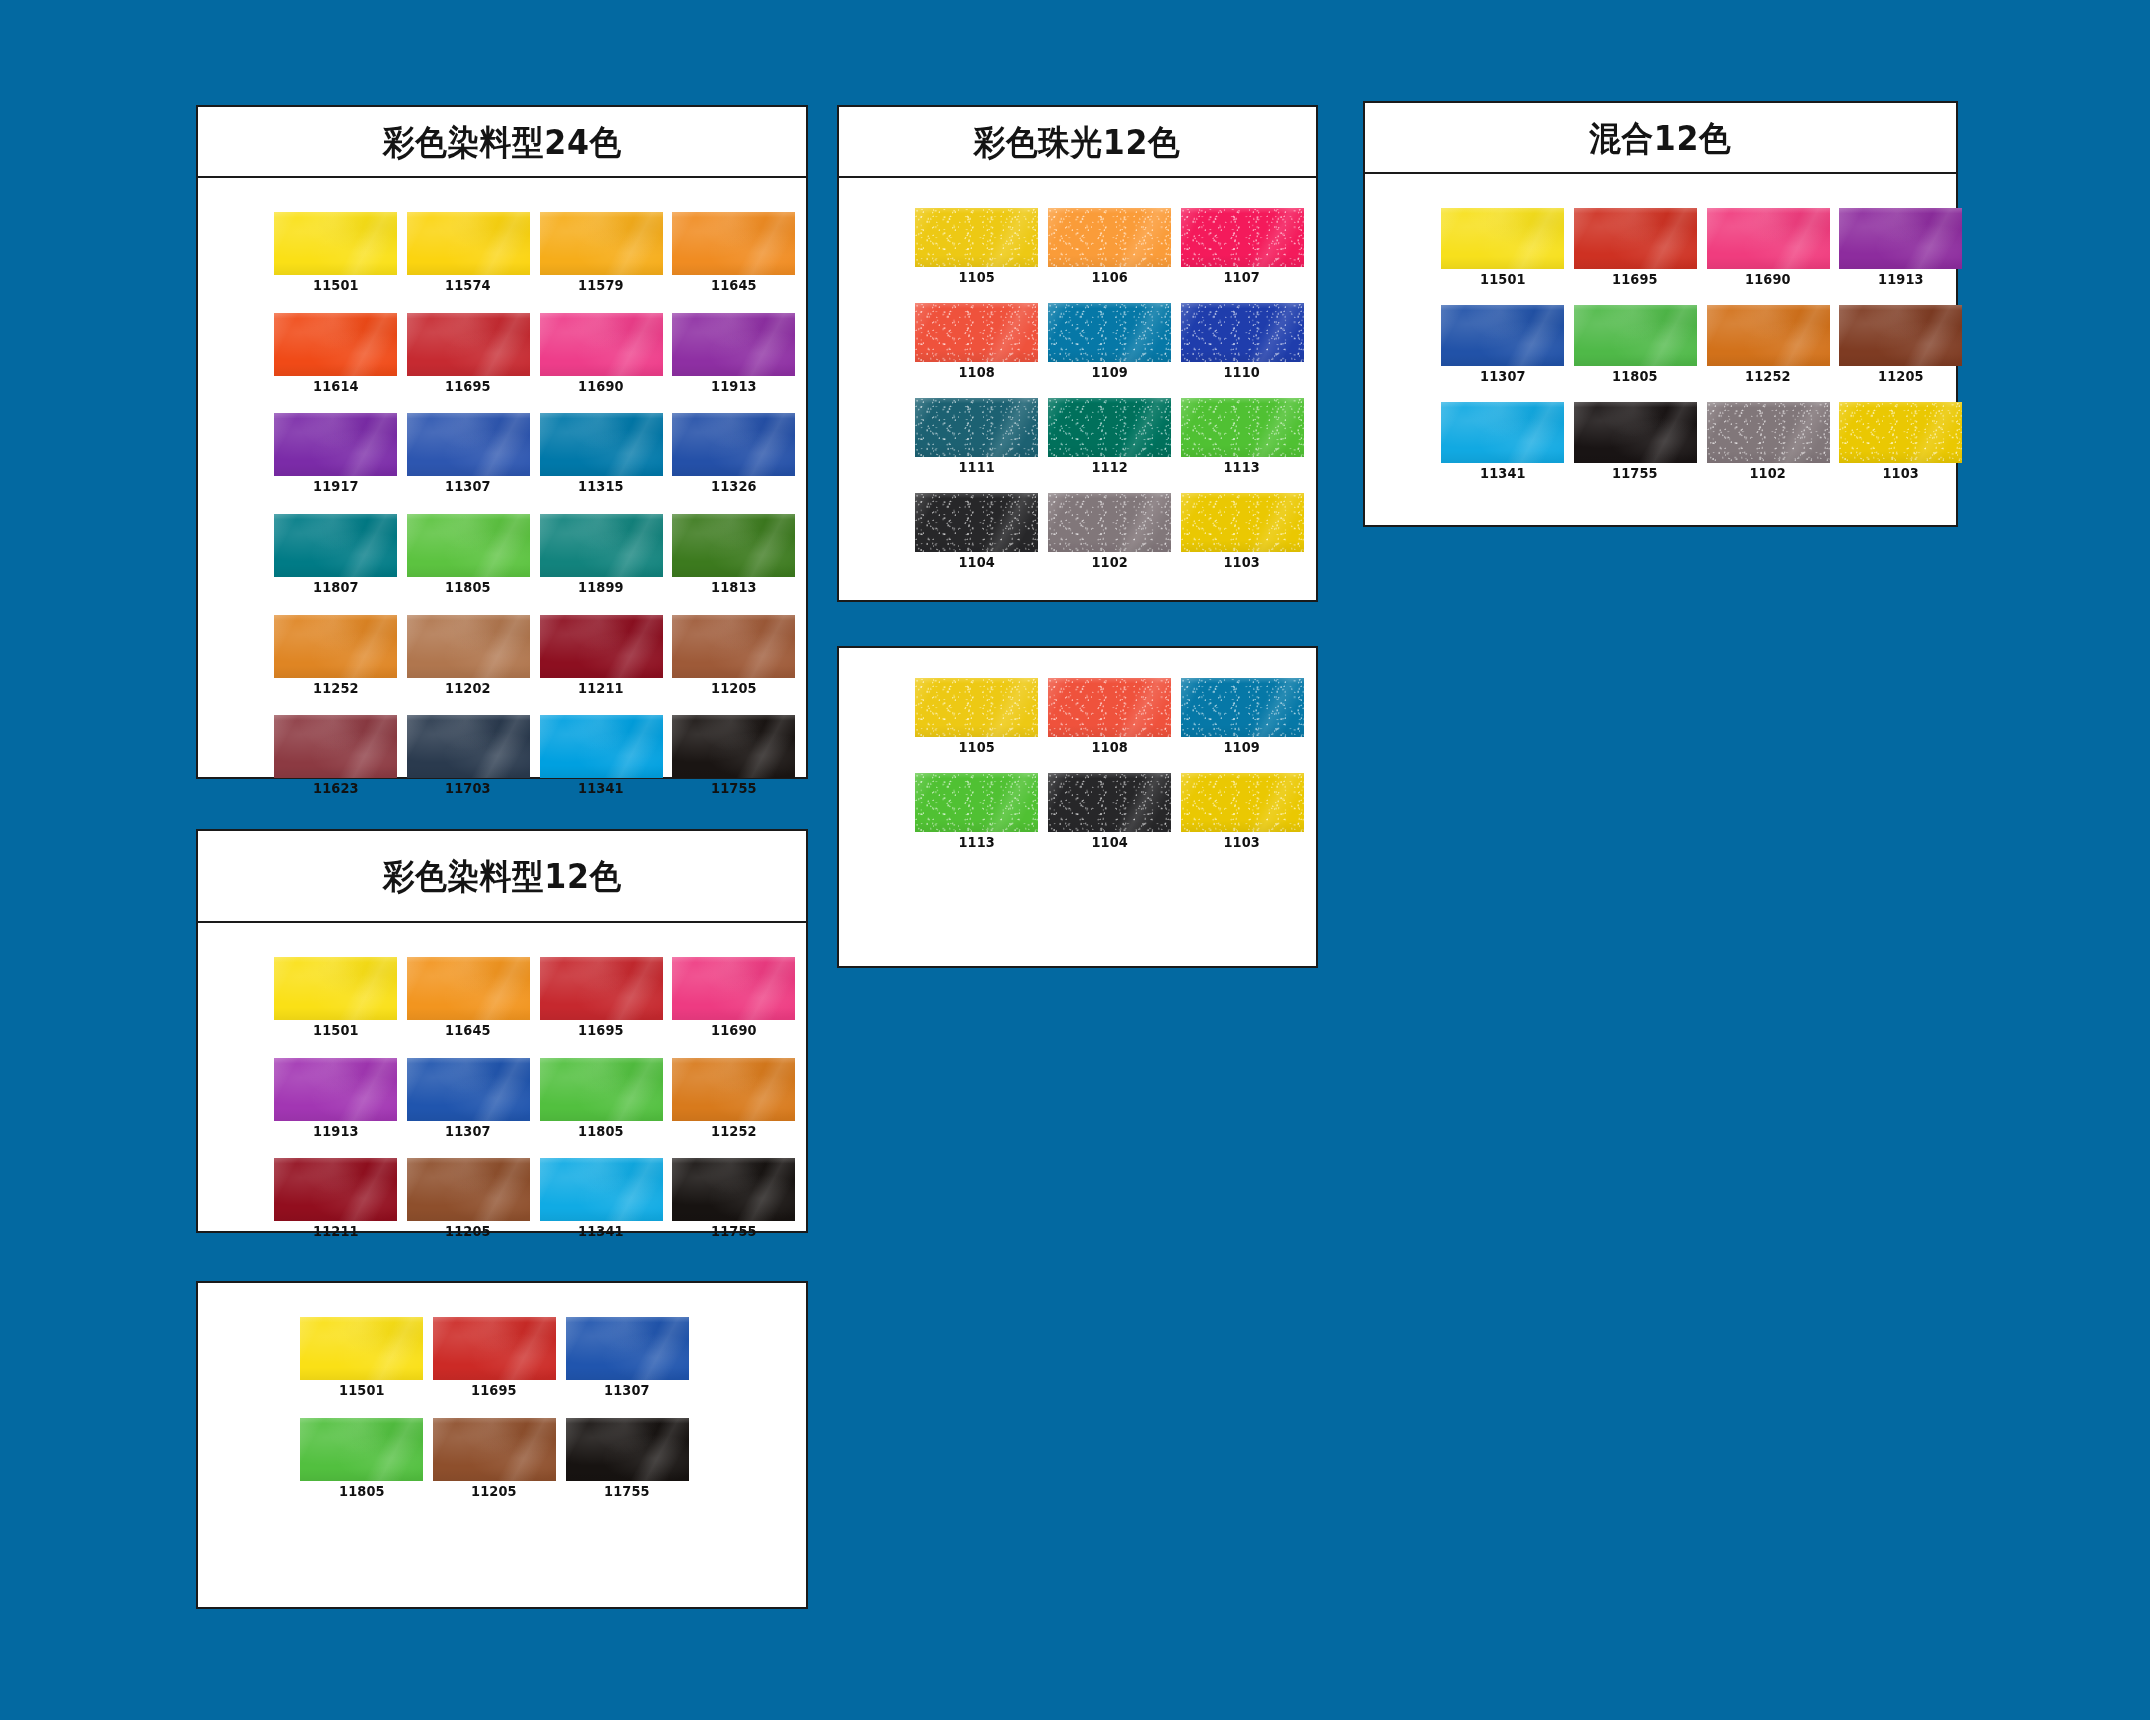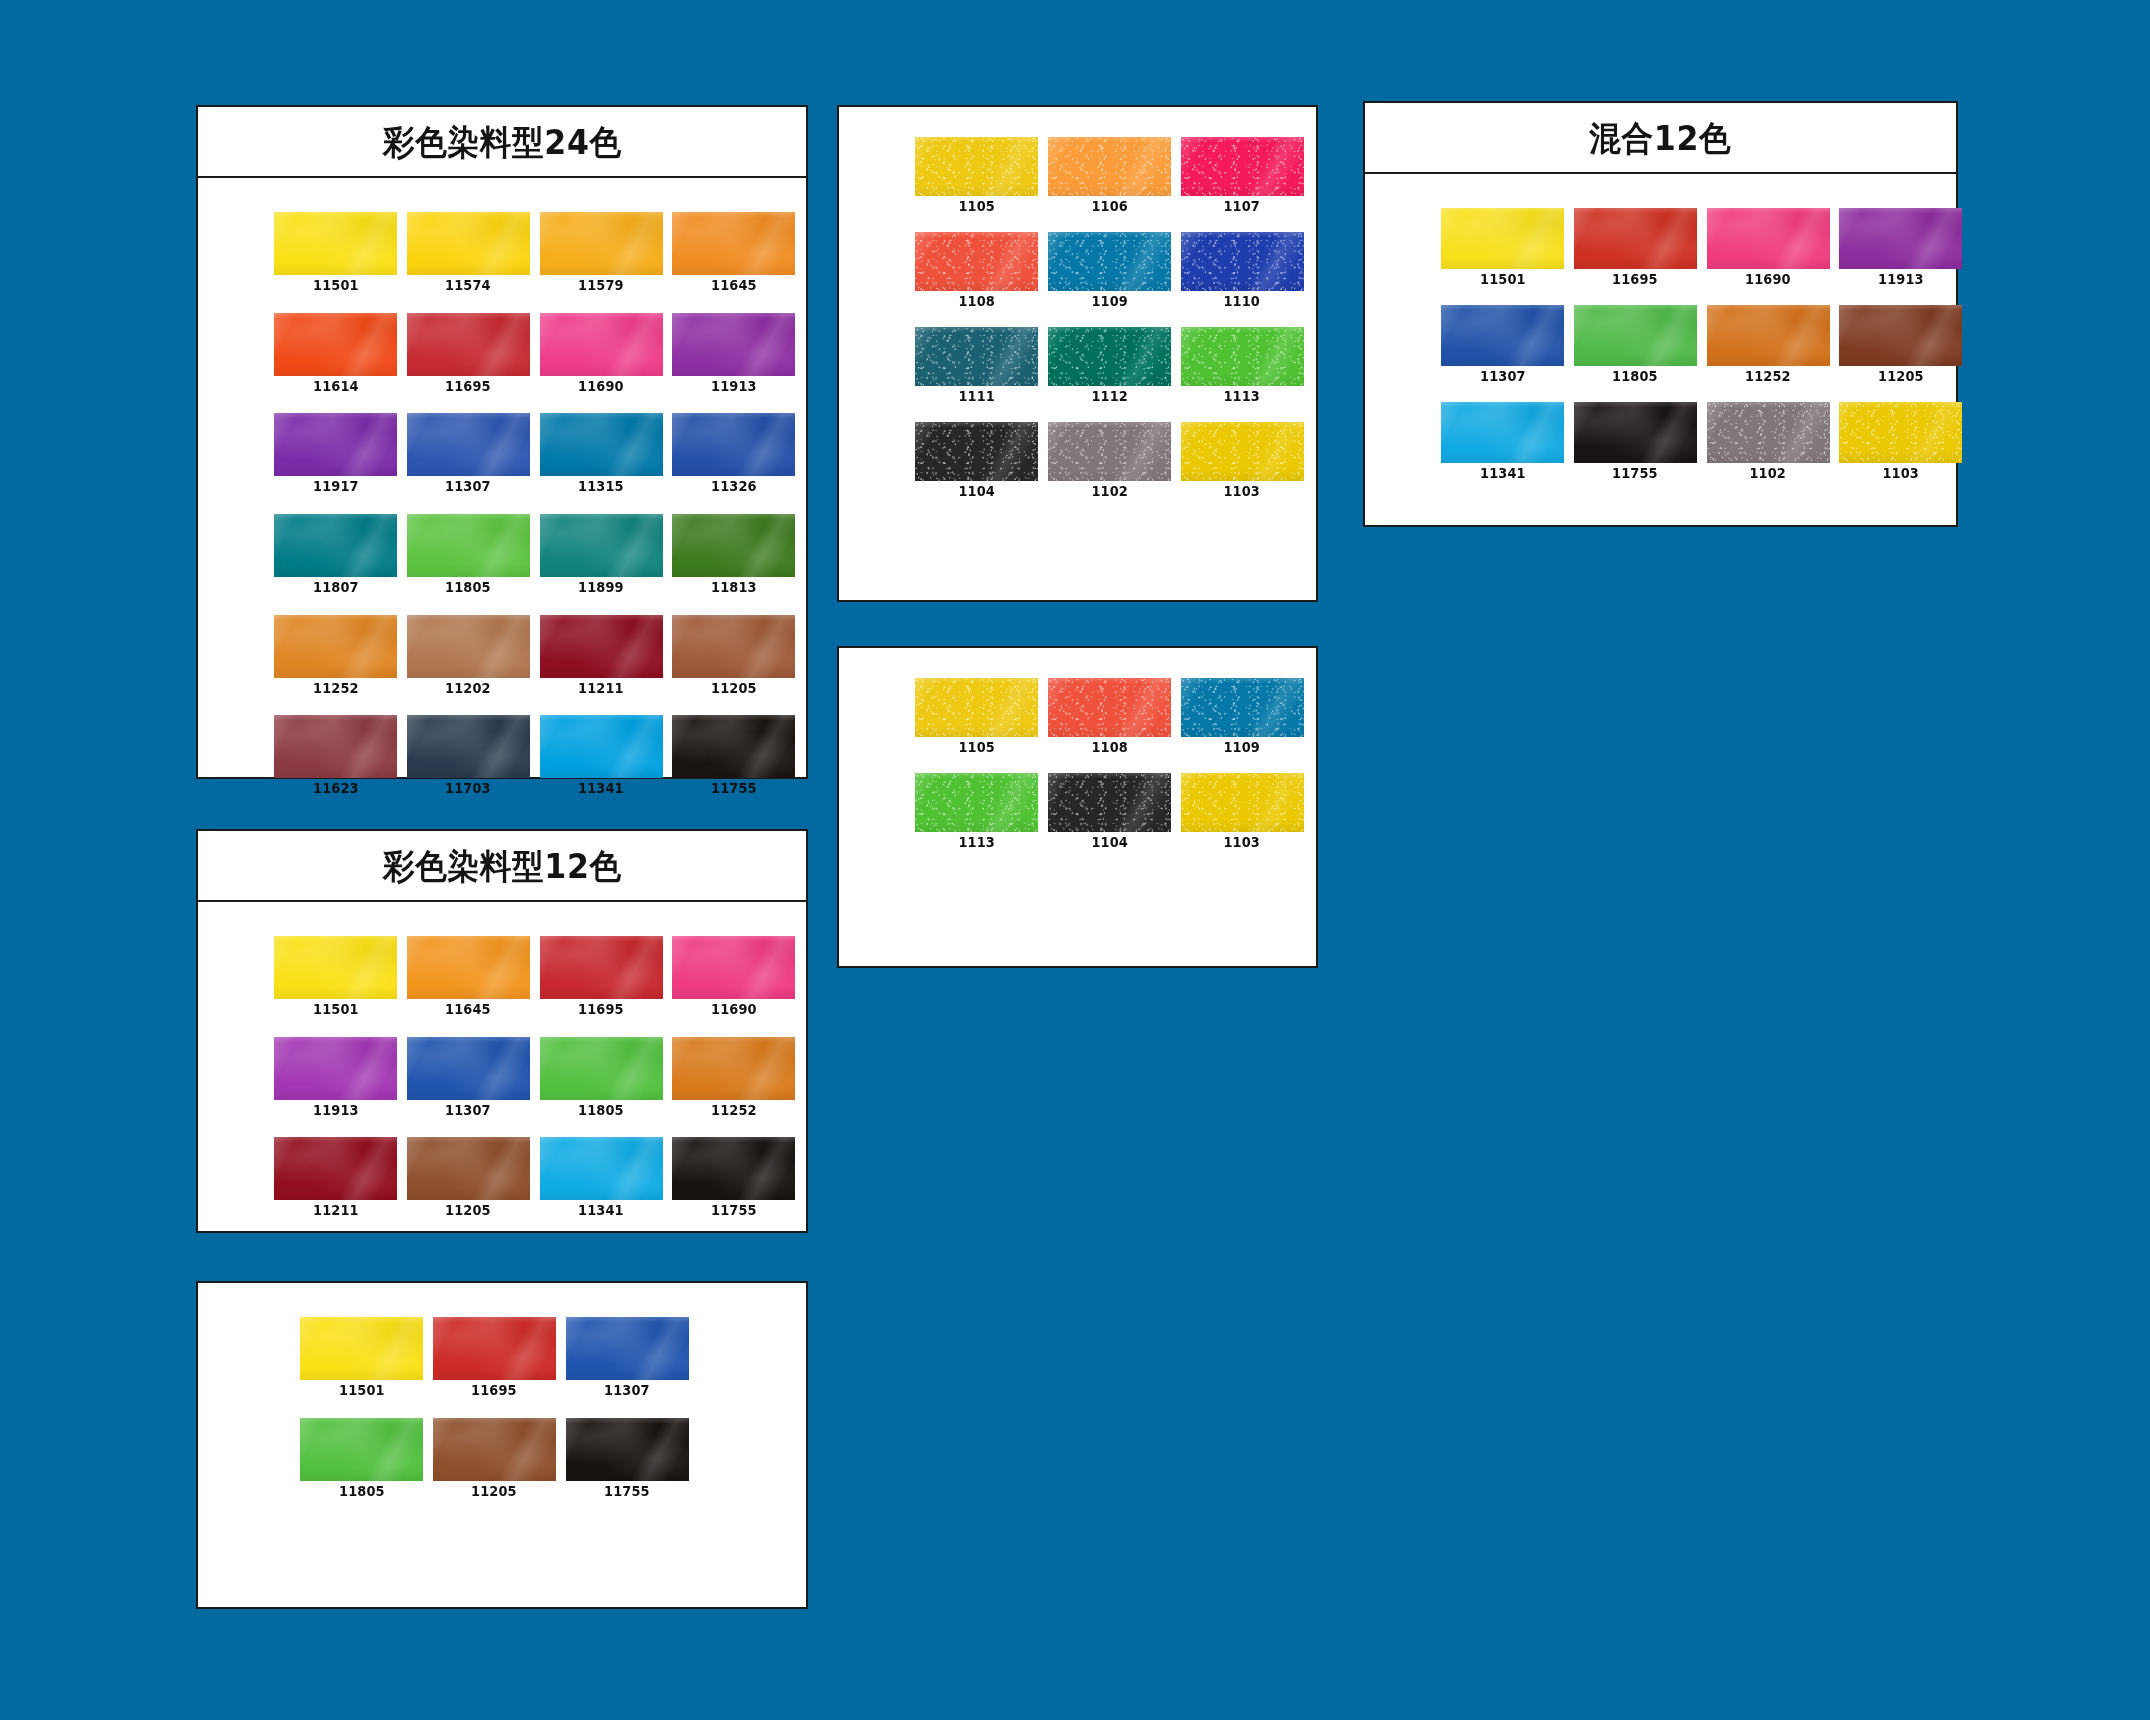--- a/index.html
+++ b/index.html
@@ -236,21 +236,21 @@
             <div class="swatch-label" style="font-size: 14.7px; color: rgb(17, 17, 17); height: 19.7px; line-height: 19.7px;">11341</div>
           </div>
           <div class="swatch-cell">
             <div class="swatch-chip matte" style="width: 123px; height: 63px; background: rgb(26, 21, 19);"></div>
             <div class="swatch-label" style="font-size: 14.7px; color: rgb(17, 17, 17); height: 19.7px; line-height: 19.7px;">11755</div>
           </div>
         </div>
       </div>
     </div>
     <div class="panel" style="left: 196px; top: 829px; width: 612px; height: 404px; border-color: rgb(26, 26, 26);">
-      <div class="panel-header" style="height: 71px; border-bottom-color: rgb(26, 26, 26);">
+      <div class="panel-header" style="height: 92px; border-bottom-color: rgb(26, 26, 26);">
         <div class="panel-title" style="font-size: 34px; color: rgb(20, 20, 20);">彩色染料型12色</div>
       </div>
       <div class="panel-body" style="padding-left: 44px; padding-top: 34px;">
         <div class="swatch-grid" style="grid-template-columns: repeat(4, 123px); gap: 18px 9.8px;">
           <div class="swatch-cell">
             <div class="swatch-chip matte" style="width: 123px; height: 63px; background: rgb(250, 224, 22);"></div>
             <div class="swatch-label" style="font-size: 14.7px; color: rgb(17, 17, 17); height: 19.7px; line-height: 19.7px;">11501</div>
           </div>
           <div class="swatch-cell">
             <div class="swatch-chip matte" style="width: 123px; height: 63px; background: rgb(242, 149, 31);"></div>
@@ -323,20 +323,23 @@
             <div class="swatch-label" style="font-size: 14.7px; color: rgb(17, 17, 17); height: 19.7px; line-height: 19.7px;">11205</div>
           </div>
           <div class="swatch-cell">
             <div class="swatch-chip matte" style="width: 123px; height: 63px; background: rgb(23, 19, 17);"></div>
             <div class="swatch-label" style="font-size: 14.7px; color: rgb(17, 17, 17); height: 19.7px; line-height: 19.7px;">11755</div>
           </div>
         </div>
       </div>
     </div>
     <div class="panel" style="left: 837px; top: 105px; width: 481px; height: 497px; border-color: rgb(26, 26, 26);">
+      <div class="panel-header" style="height: 71px; border-bottom-color: rgb(26, 26, 26);">
+        <div class="panel-title" style="font-size: 34px; color: rgb(20, 20, 20);">彩色珠光12色</div>
+      </div>
       <div class="panel-body" style="padding-left: 44px; padding-top: 30px;">
         <div class="swatch-grid" style="grid-template-columns: repeat(3, 123px); gap: 16.4px 9.8px;">
           <div class="swatch-cell">
             <div class="swatch-chip pearl" style="width: 123px; height: 59px; background: rgb(232, 198, 27);"></div>
             <div class="swatch-label" style="font-size: 14.7px; color: rgb(17, 17, 17); height: 19.7px; line-height: 19.7px;">1105</div>
           </div>
           <div class="swatch-cell">
             <div class="swatch-chip pearl" style="width: 123px; height: 59px; background: rgb(244, 155, 62);"></div>
             <div class="swatch-label" style="font-size: 14.7px; color: rgb(17, 17, 17); height: 19.7px; line-height: 19.7px;">1106</div>
           </div>

